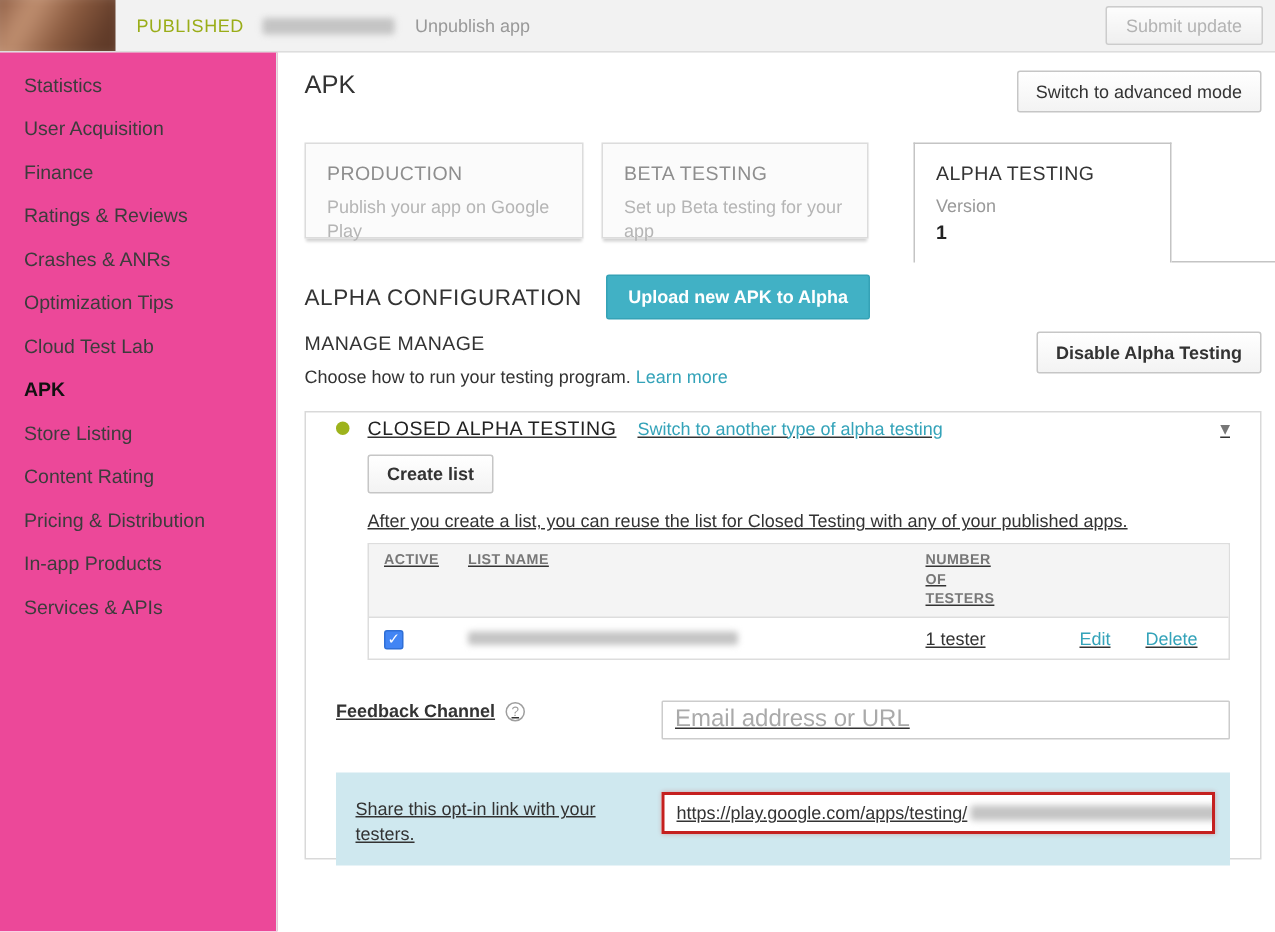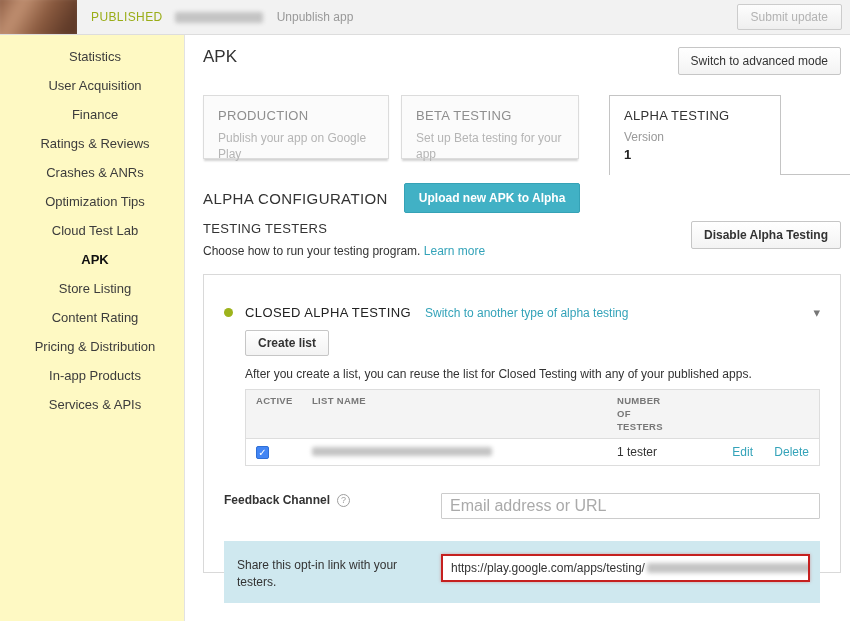--- a/index.html
+++ b/index.html
@@ -29,21 +29,21 @@
   .unpublish { color:#999; font-size:12px; margin-left:14px; }
   .submit-btn {
     margin-left:auto; margin-right:8px;
     background:linear-gradient(#fdfdfd,#efefef); border:1px solid #ccc; border-radius:2px;
     color:#b3b3b3; font-size:12px; padding:5px 13px;
   }
 
   
   .sidebar {
     position:absolute; top:35px; left:0; bottom:0; width:185px;
-    background:#fef9c3; border-right:1px solid #e2e2e2; padding-top:7px;text-align:center;
+    background:#ec4899; border-right:1px solid #e2e2e2; padding-top:7px;
   }
   .side-item { padding:7px 10px 7px 16px; font-size:13px; color:#3c3c3c; cursor:pointer; }
   .side-item.active { font-weight:bold; color:#111; }
 
   
   .content { position:absolute; top:35px; left:185px; right:0; bottom:0; padding:0 9px 0 18px; }
   .content-header { display:flex; justify-content:space-between; align-items:flex-start; margin-top:12px; }
   .page-title { font-size:17px; color:#333; }
   .btn-light {
     background:linear-gradient(#fff,#f3f3f3); border:1px solid #c6c6c6; border-radius:2px;
@@ -75,21 +75,21 @@
   .btn-teal {
     background:#41b1c5; border:1px solid #35a2b6; color:#fff; font-weight:bold;
     font-size:12px; padding:7px 14px; border-radius:2px; margin-left:16px;
   }
   .manage-row { display:flex; justify-content:space-between; align-items:flex-start; margin-top:8px; }
   .manage-heading { font-size:13px; color:#333; letter-spacing:.3px; }
   .manage-desc { font-size:12px; color:#333; margin-top:8px; }
   a.teal { color:#34a3b9; }
 
   
-  .panel { margin-top:16px; border:1px solid #d9d9d9; background:#fff; padding:30px 20px 20px; height:299px; }
+  .panel { margin-top:16px; border:1px solid #d9d9d9; background:#fff; padding:3px 20px 20px; height:299px;text-decoration:underline; }
   .panel-header { display:flex; align-items:center; }
   .dot { width:9px; height:9px; border-radius:50%; background:#9db31c; flex:0 0 auto; }
   .panel-title { font-size:13px; color:#222; letter-spacing:.4px; margin-left:12px; }
   .switch-link { font-size:12px; margin-left:14px; }
   .caret { margin-left:auto; color:#777; font-size:13px; cursor:pointer; line-height:1; }
 
   .indent { margin-left:21px; }
   .create-btn { margin-top:10px; font-weight:bold; padding:5px 12px; }
   .reuse-note { font-size:12px; color:#333; margin-top:11px; }
 
@@ -98,21 +98,21 @@
   .thead { background:#f4f4f4; border-bottom:1px solid #ddd; }
   .th { font-size:9.5px; font-weight:bold; color:#777; letter-spacing:.3px; line-height:1.35; }
   .th-number { max-width:52px; }
   .trow { align-items:center; padding:6px 10px; }
   .checkbox {
     width:13px; height:13px; background:#4285f4; border:1px solid #2f6fd6; border-radius:2px;
     color:#fff; font-size:10px; line-height:11px; text-align:center; display:inline-block; cursor:pointer;
   }
   .row-name { width:180px; height:9px; }
   .cell-testers { color:#333; }
-  .cell-link { font-size:12px; text-align:right; }
+  .cell-link { font-size:12px; text-align:center; }
 
   .feedback-row { display:flex; align-items:flex-start; margin-top:27px; }
   .feedback-label-wrap { width:217px; display:flex; align-items:center; flex:0 0 auto; }
   .feedback-label { font-size:12px; font-weight:bold; color:#333; }
   .help-icon {
     width:13px; height:13px; border:1px solid #9e9e9e; border-radius:50%;
     color:#9e9e9e; font-size:9px; line-height:11px; text-align:center; margin-left:7px; cursor:pointer;
   }
   .feedback-input {
     flex:1; height:26px; border:1px solid #ccc; border-radius:1px; padding:0 8px;
@@ -185,21 +185,21 @@
     <div class="tab-baseline"></div>
   </div>
 
   <div class="config-row">
     <div class="config-heading">ALPHA CONFIGURATION</div>
     <button class="btn-teal">Upload new APK to Alpha</button>
   </div>
 
   <div class="manage-row">
     <div>
-      <div class="manage-heading">TESTING TESTERS</div>
+      <div class="manage-heading">MANAGE MANAGE</div>
       <div class="manage-desc">
         <span>Choose how to run your testing program.</span>
         <a class="teal">Learn more</a>
       </div>
     </div>
     <button class="btn-light bold">Disable Alpha Testing</button>
   </div>
 
   <section class="panel">
     <div class="panel-header">

